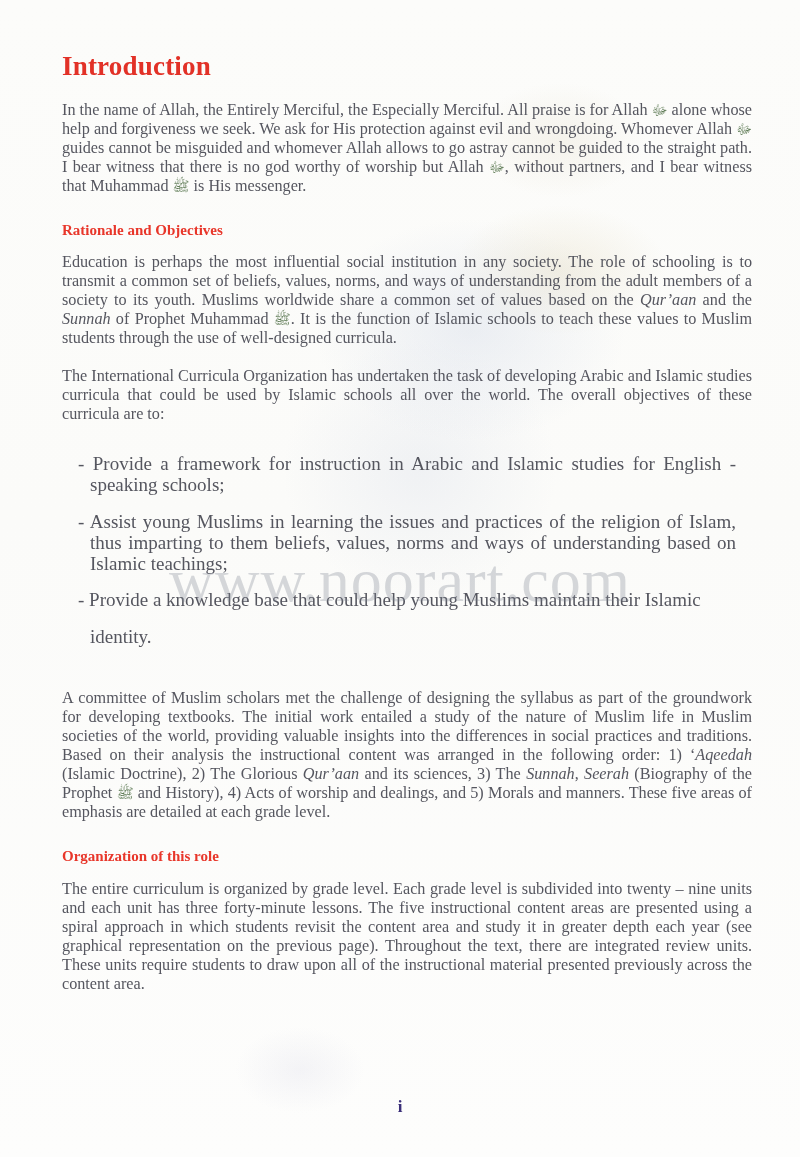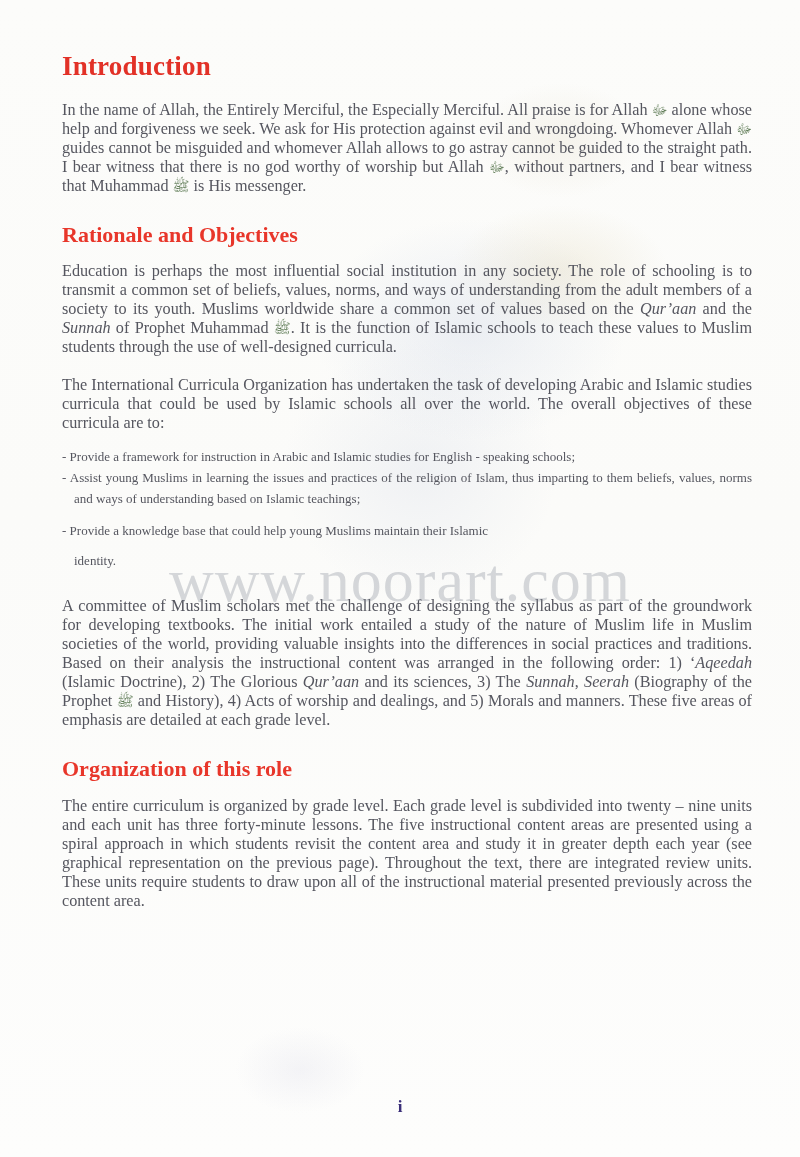--- a/index.html
+++ b/index.html
@@ -44,21 +44,21 @@
     color: #e23127;
     font-size: 27px;
     font-weight: bold;
     letter-spacing: 0.2px;
     line-height: 1.1;
   }
 
   
   .section-heading {
     color: #e8362a;
-    font-size: 22px;
+    font-size: 15px;
     font-weight: bold;
     line-height: 1.25;
     margin: 0;
   }
 
   
   .para {
     color: #55565f;
     font-size: 16.2px;
     line-height: 19px;
@@ -70,26 +70,26 @@
   }
 
   
   .bullet-list {
     list-style: none;
     margin: 0;
     padding: 0;
   }
   .bullet-item {
     color: #55565f;
-    font-size: 13px;
+    font-size: 19px;
     line-height: 20.8px;
     text-align: justify;
     padding-left: 12px;
     text-indent: -12px;
-    margin: 0;
+    margin: 16px;
   }
   .bullet-item.spaced {
     margin-top: 11px;
   }
 
   em, .it {
   }
 
   
   .honorific {

